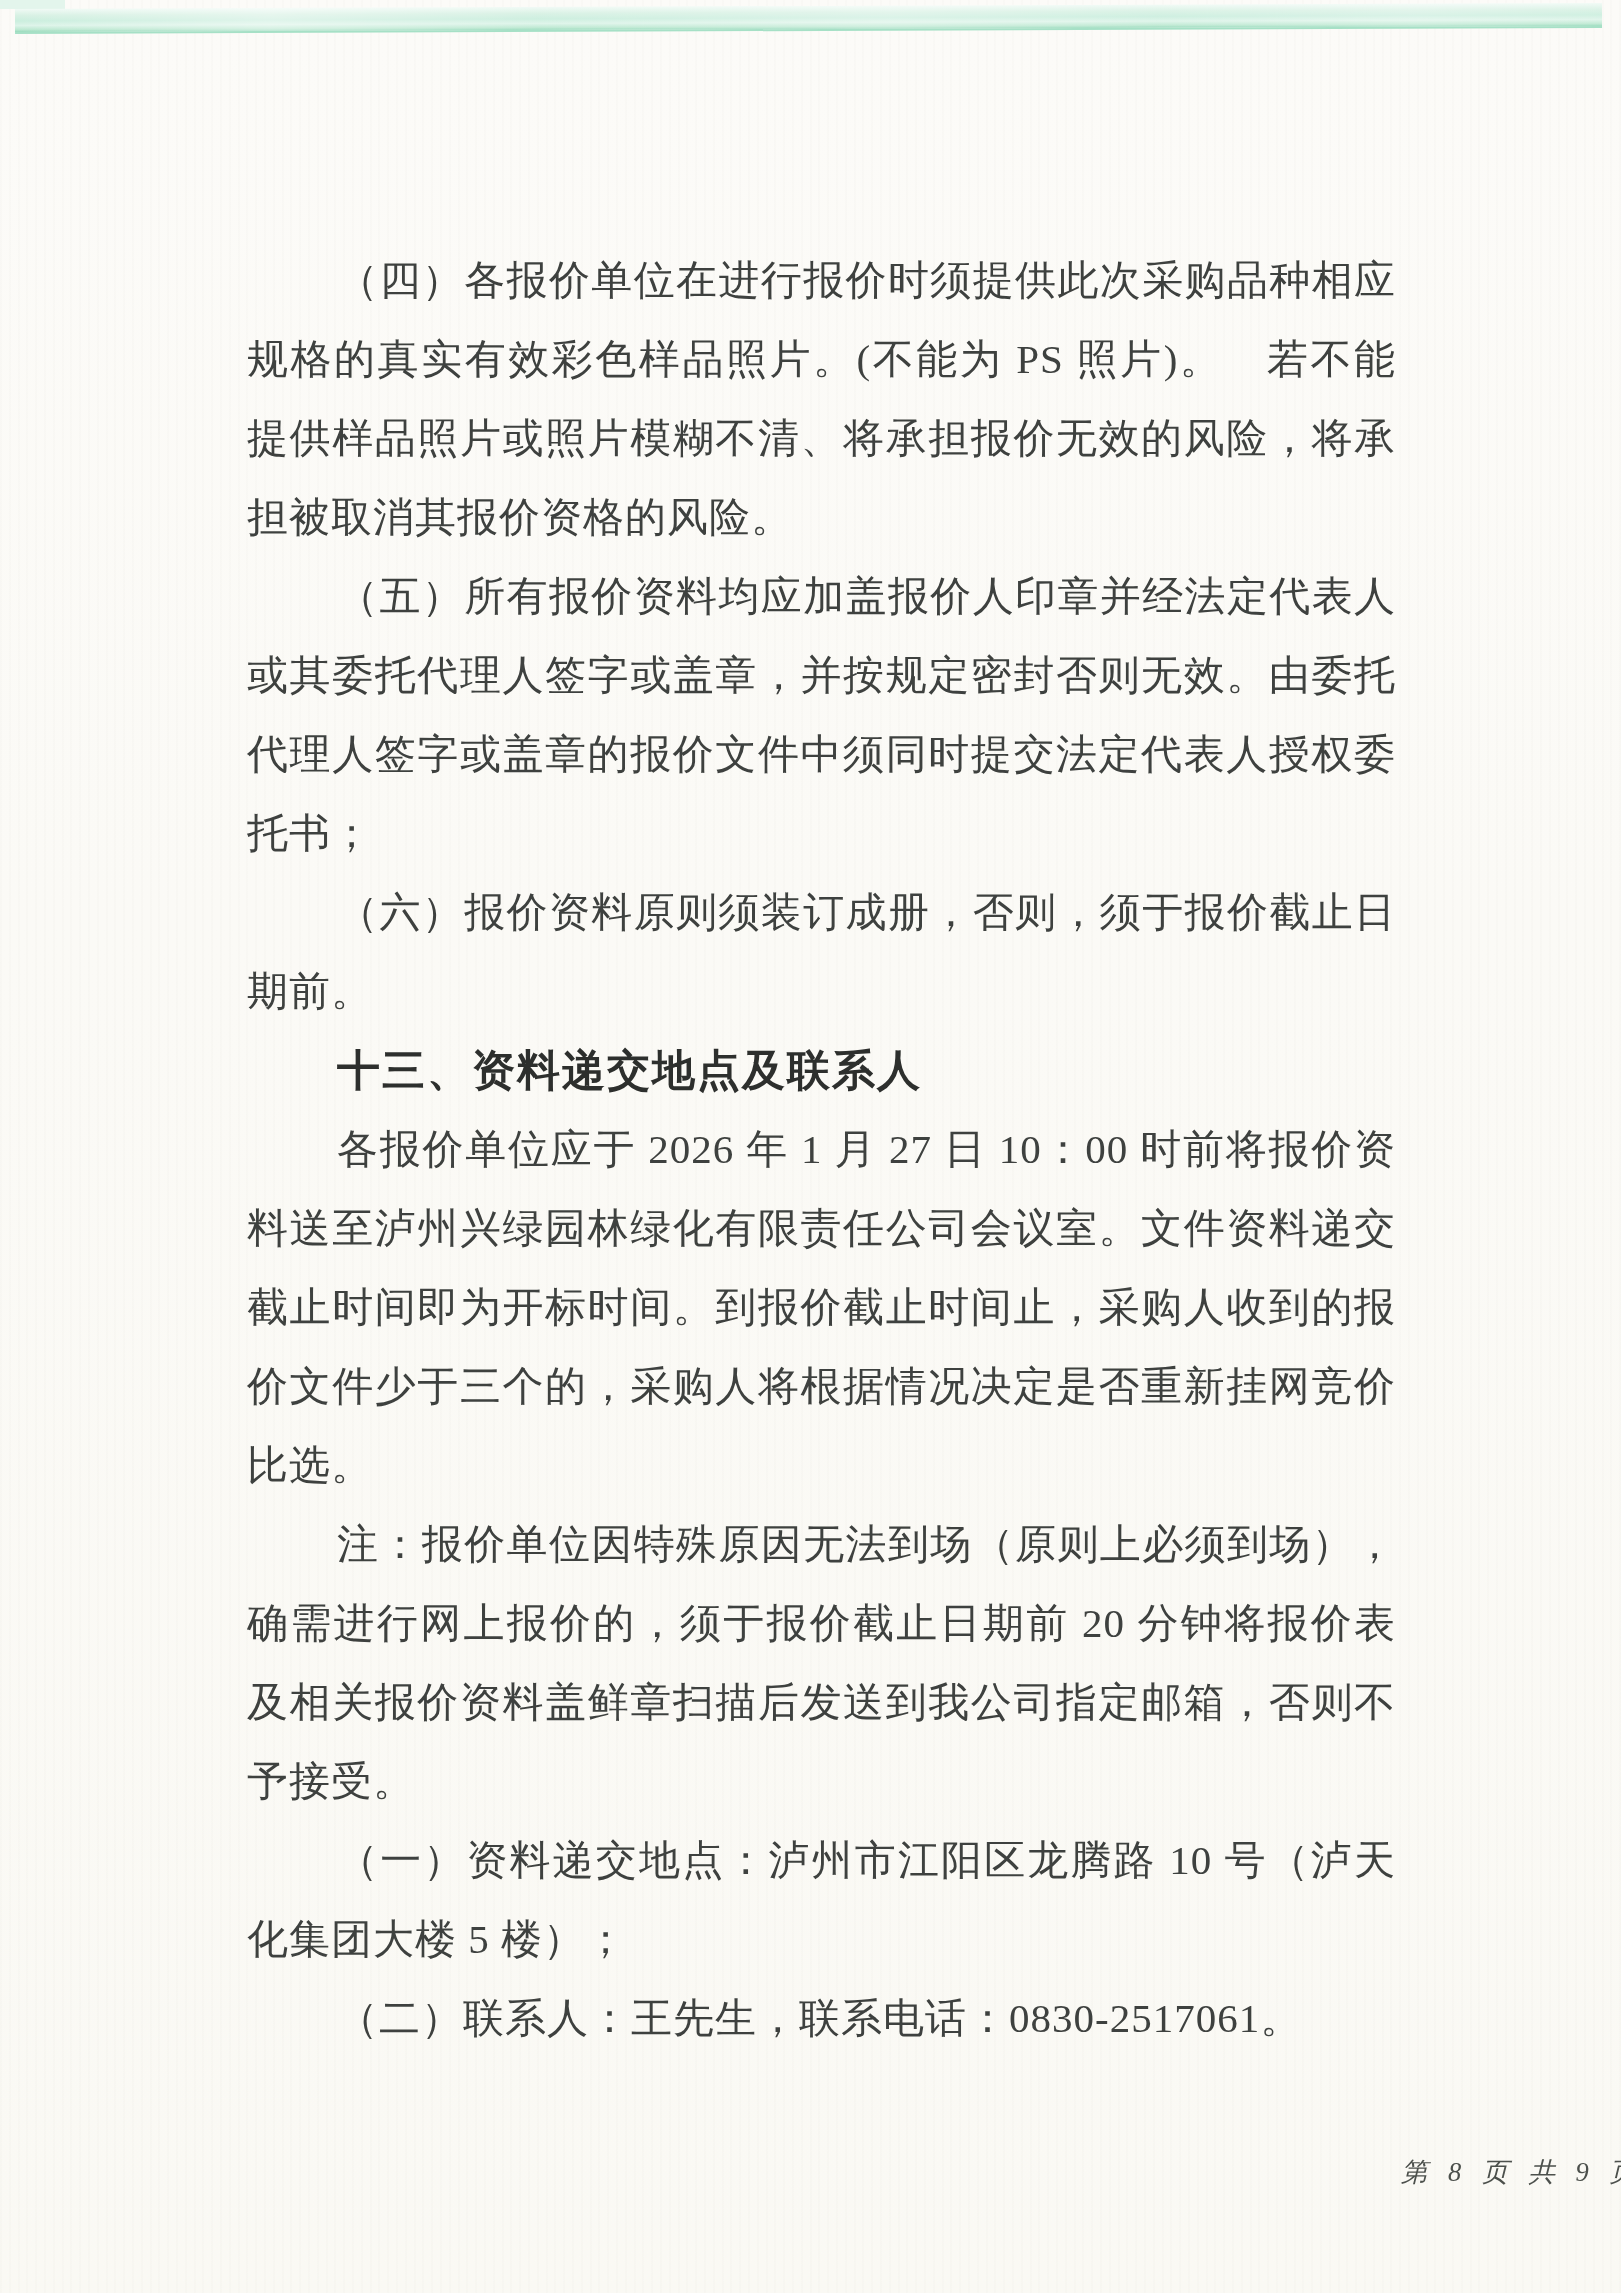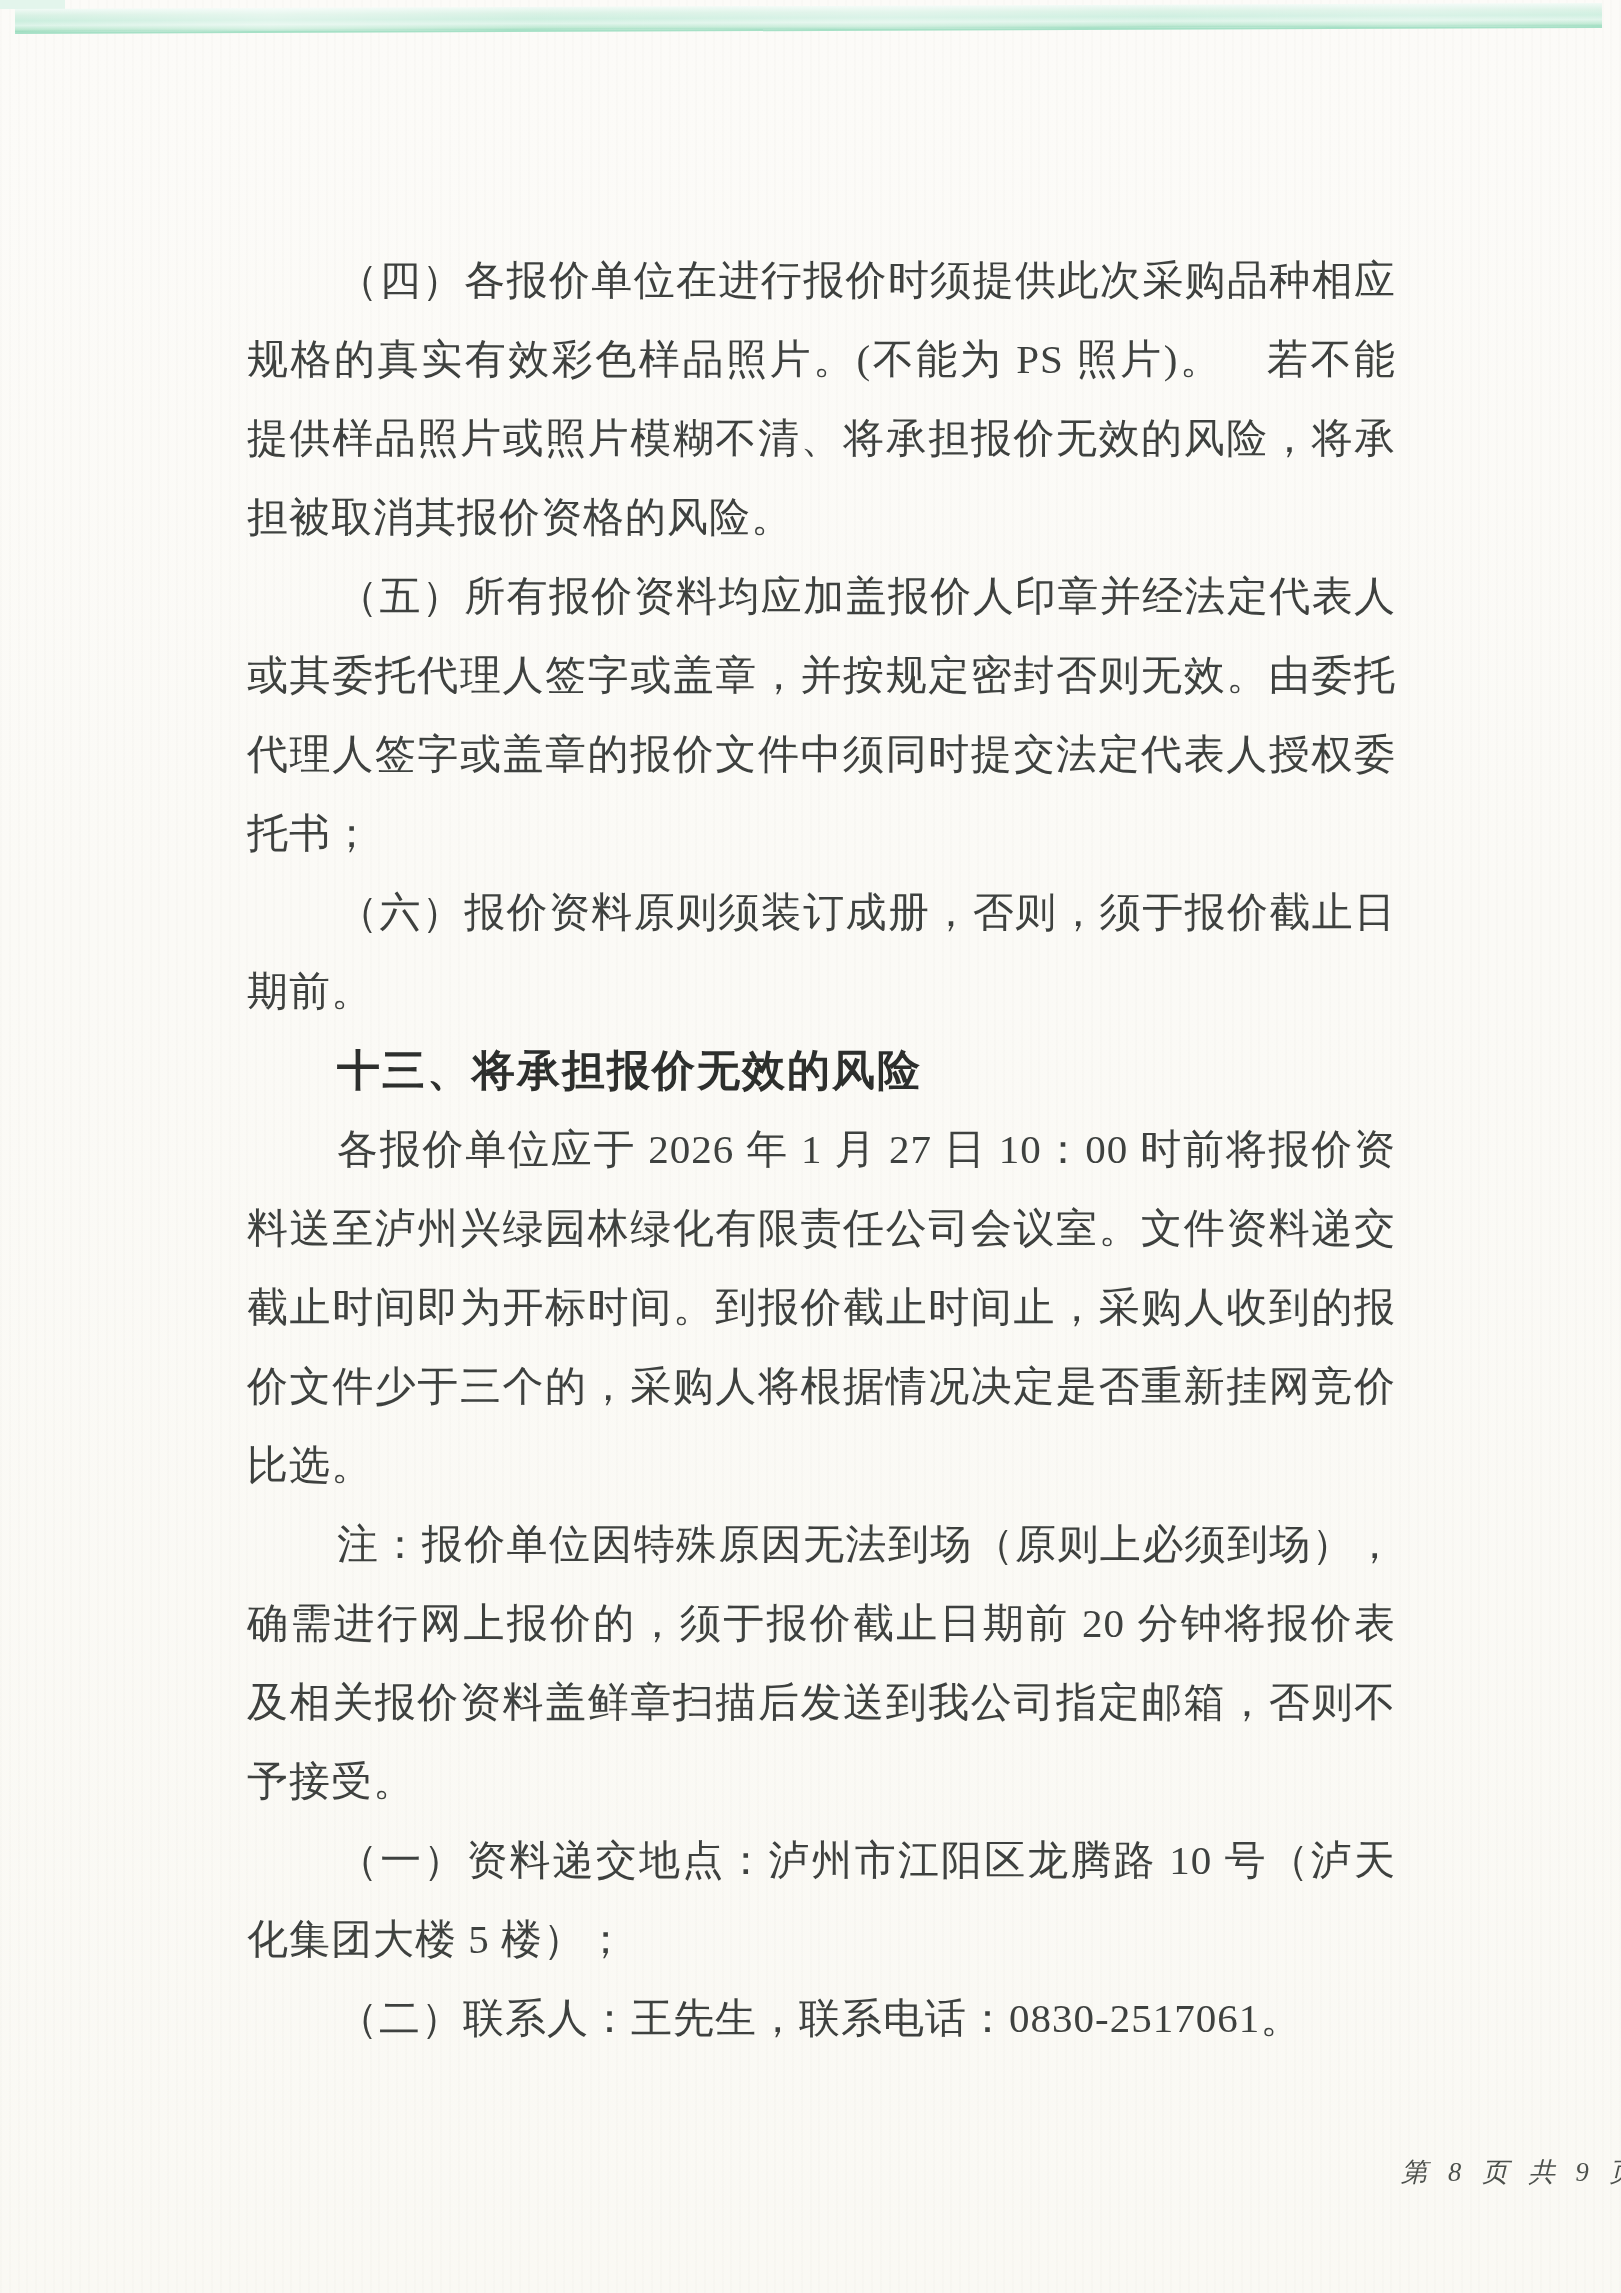--- a/index.html
+++ b/index.html
@@ -112,21 +112,21 @@
 <body>
 
 <div class="page">
   <div class="corner-mark"></div>
   <div class="top-strip"></div>
 
   <main class="content" id="paragraphs">
       <p class="body">（四）各报价单位在进行报价时须提供此次采购品种相应规格的真实有效彩色样品照片。(不能为 PS 照片)。　若不能提供样品照片或照片模糊不清、将承担报价无效的风险，将承担被取消其报价资格的风险。</p>
       <p class="body">（五）所有报价资料均应加盖报价人印章并经法定代表人或其委托代理人签字或盖章，并按规定密封否则无效。由委托代理人签字或盖章的报价文件中须同时提交法定代表人授权委托书；</p>
       <p class="body">（六）报价资料原则须装订成册，否则，须于报价截止日期前。</p>
-      <p class="heading">十三、将承担报价无效的风险</p>
+      <p class="heading">十三、资料递交地点及联系人</p>
       <p class="body">各报价单位应于 2026 年 1 月 27 日 10：00 时前将报价资料送至泸州兴绿园林绿化有限责任公司会议室。文件资料递交截止时间即为开标时间。到报价截止时间止，采购人收到的报价文件少于三个的，采购人将根据情况决定是否重新挂网竞价比选。</p>
       <p class="body">注：报价单位因特殊原因无法到场（原则上必须到场），确需进行网上报价的，须于报价截止日期前 20 分钟将报价表及相关报价资料盖鲜章扫描后发送到我公司指定邮箱，否则不予接受。</p>
       <p class="body">（一）资料递交地点：泸州市江阳区龙腾路 10 号（泸天化集团大楼 5 楼）；</p>
       <p class="body">（二）联系人：王先生，联系电话：0830-2517061。</p>
     </main>
 
   <footer class="footer">
     <span>第 8 页 共 9 页</span>
   </footer>
 </div>

